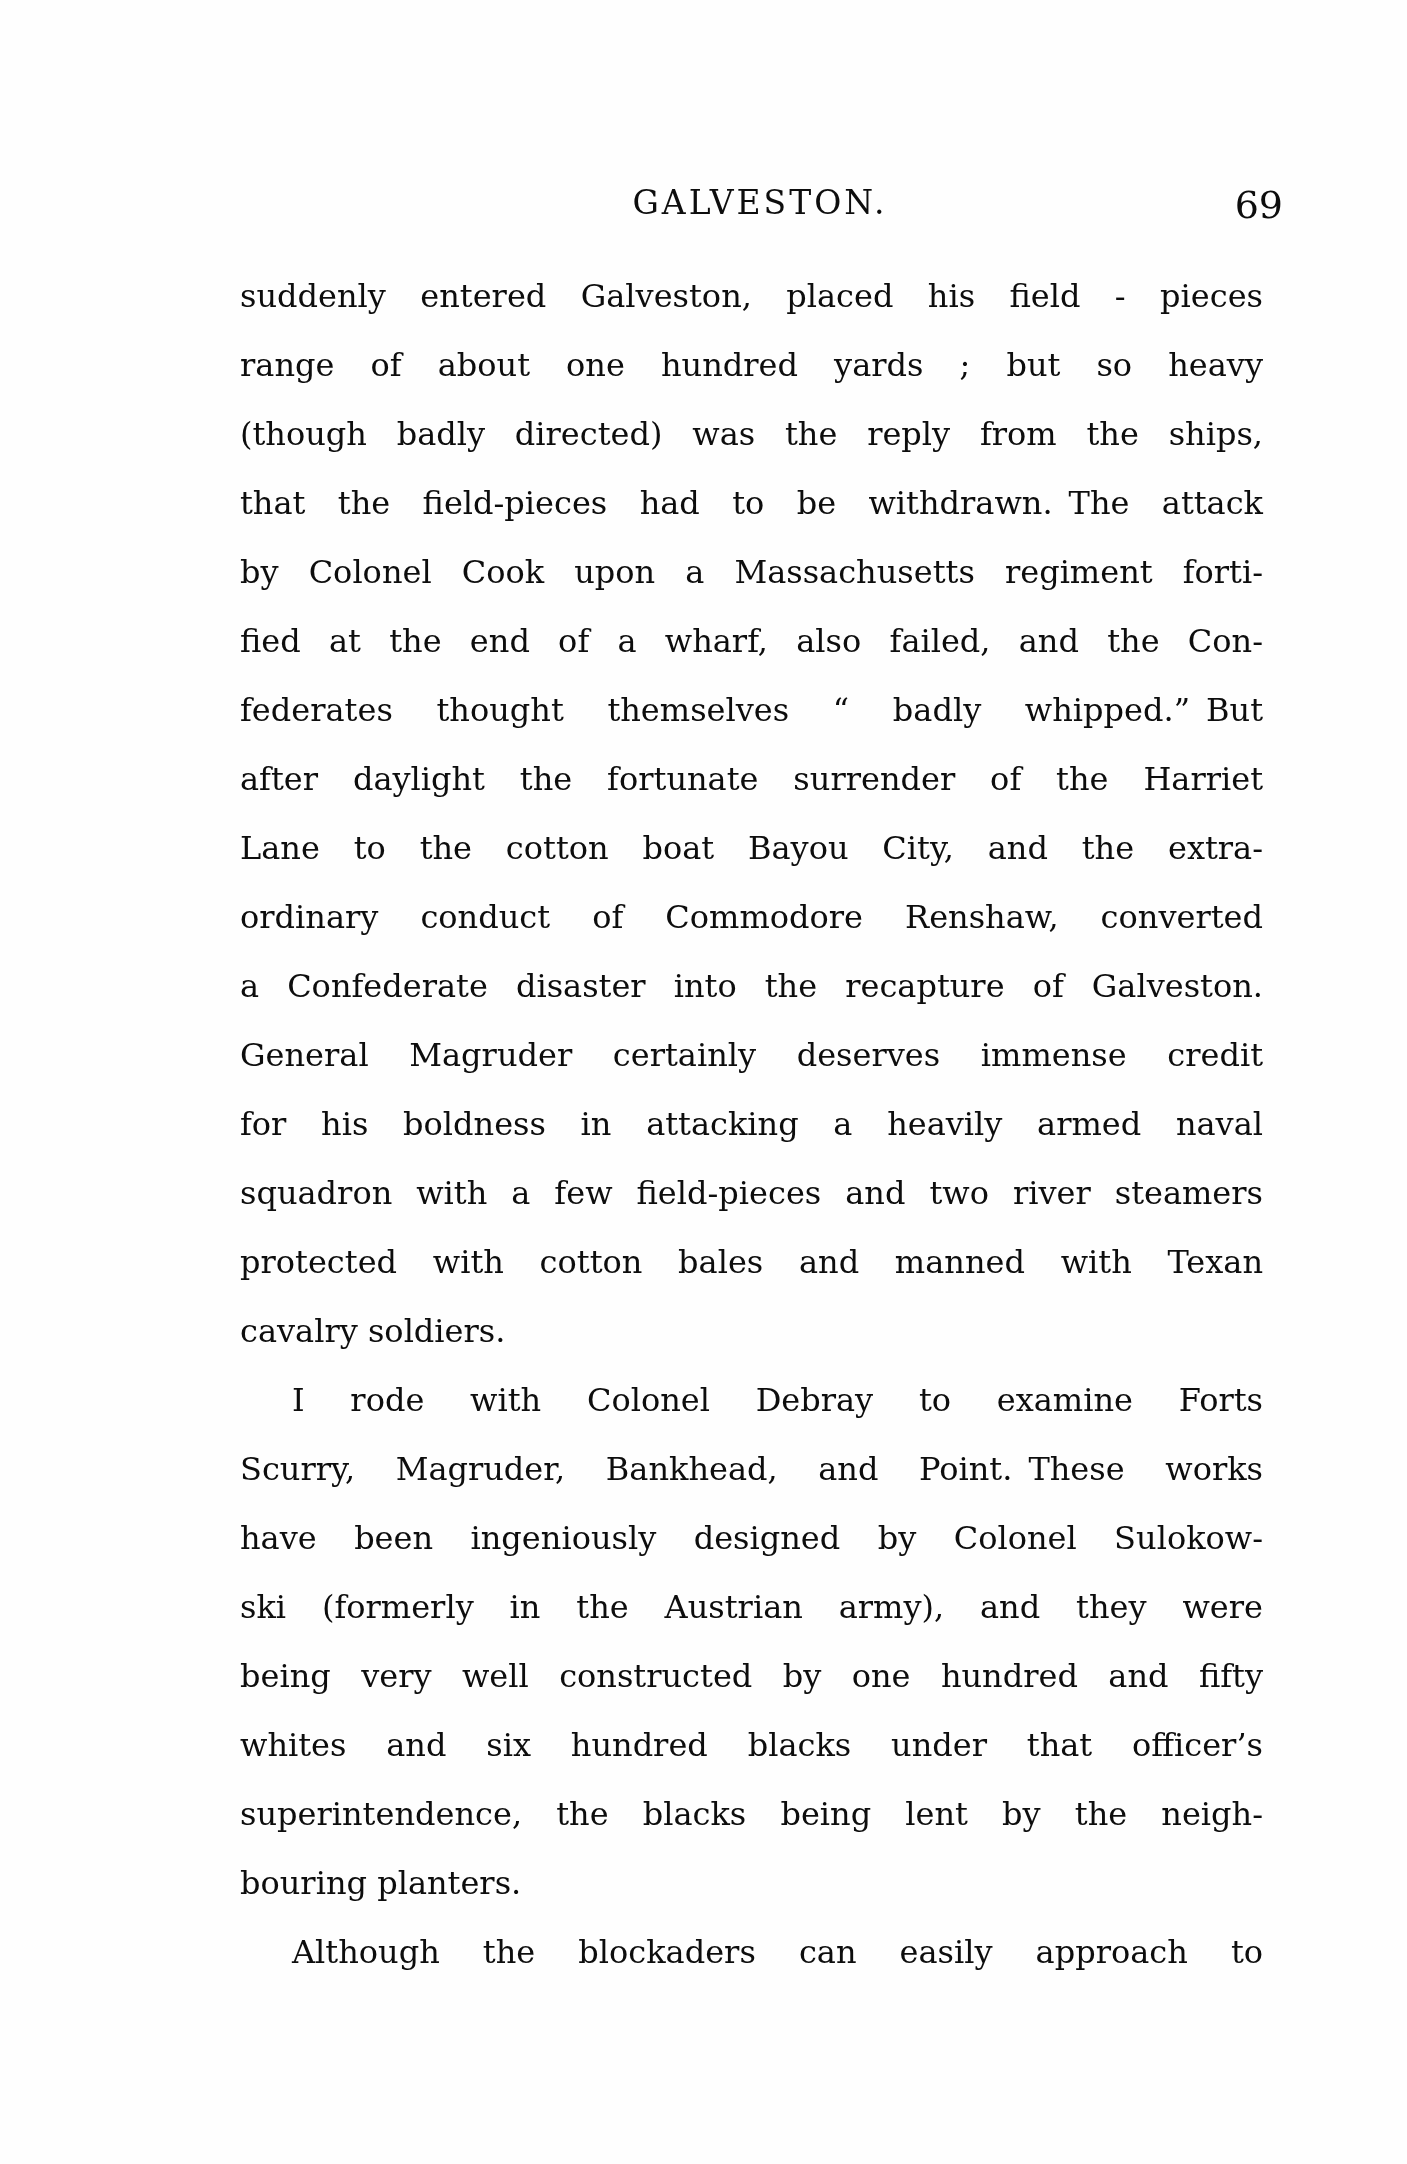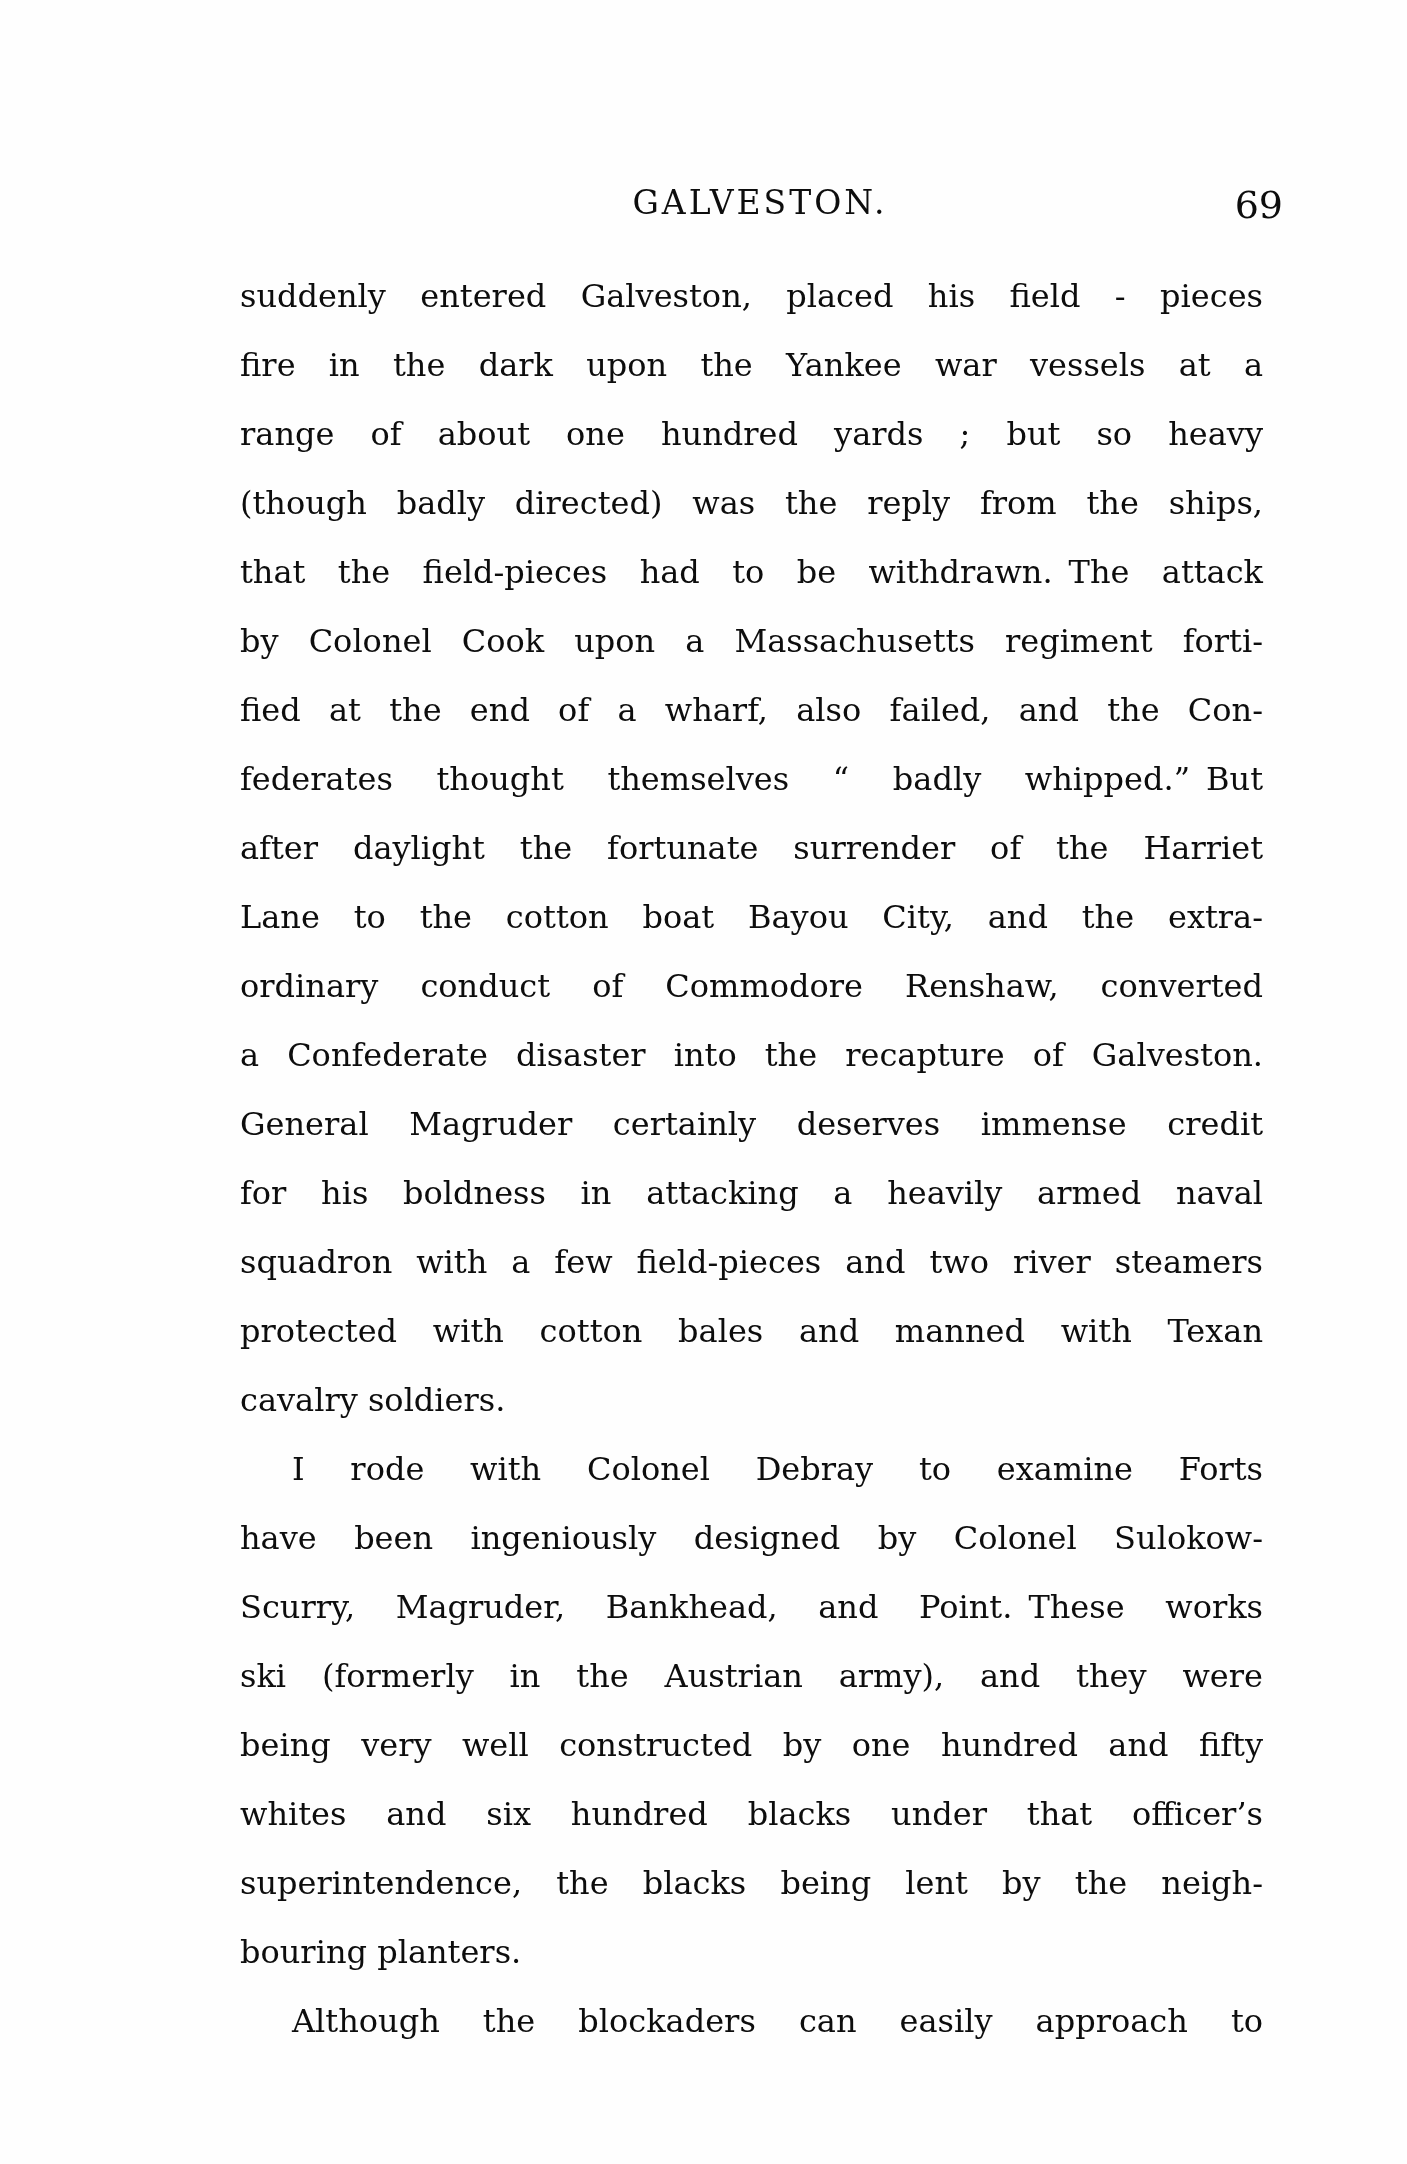--- a/index.html
+++ b/index.html
@@ -67,41 +67,40 @@
 <body>
 
 <div class="page">
   <div class="header-row">
     <span class="running-header">GALVESTON.</span>
     <span class="page-number">69</span>
   </div>
   <div class="page-body">
       <div class="paragraph">
         <div class="line">suddenly entered Galveston, placed his field - pieces</div>
-        <div class="line">fire in the dark upon the Yankee war vessels at a</div>
         <div class="line">range of about one hundred yards ; but so heavy</div>
         <div class="line">(though badly directed) was the reply from the ships,</div>
         <div class="line">that the field-pieces had to be withdrawn. The attack</div>
         <div class="line">by Colonel Cook upon a Massachusetts regiment forti-</div>
         <div class="line">fied at the end of a wharf, also failed, and the Con-</div>
         <div class="line">federates thought themselves “ badly whipped.” But</div>
         <div class="line">after daylight the fortunate surrender of the Harriet</div>
         <div class="line">Lane to the cotton boat Bayou City, and the extra-</div>
         <div class="line">ordinary conduct of Commodore Renshaw, converted</div>
         <div class="line">a Confederate disaster into the recapture of Galveston.</div>
         <div class="line">General Magruder certainly deserves immense credit</div>
         <div class="line">for his boldness in attacking a heavily armed naval</div>
         <div class="line">squadron with a few field-pieces and two river steamers</div>
         <div class="line">protected with cotton bales and manned with Texan</div>
         <div class="line flush">cavalry soldiers.</div>
       </div>
       <div class="paragraph">
         <div class="line indent">I rode with Colonel Debray to examine Forts</div>
+        <div class="line">Scurry, Magruder, Bankhead, and Point. These works</div>
         <div class="line">have been ingeniously designed by Colonel Sulokow-</div>
-        <div class="line">Scurry, Magruder, Bankhead, and Point. These works</div>
         <div class="line">ski (formerly in the Austrian army), and they were</div>
         <div class="line">being very well constructed by one hundred and fifty</div>
         <div class="line">whites and six hundred blacks under that officer’s</div>
         <div class="line">superintendence, the blacks being lent by the neigh-</div>
         <div class="line flush">bouring planters.</div>
       </div>
       <div class="paragraph">
         <div class="line indent">Although the blockaders can easily approach to</div>
       </div>
     </div>

